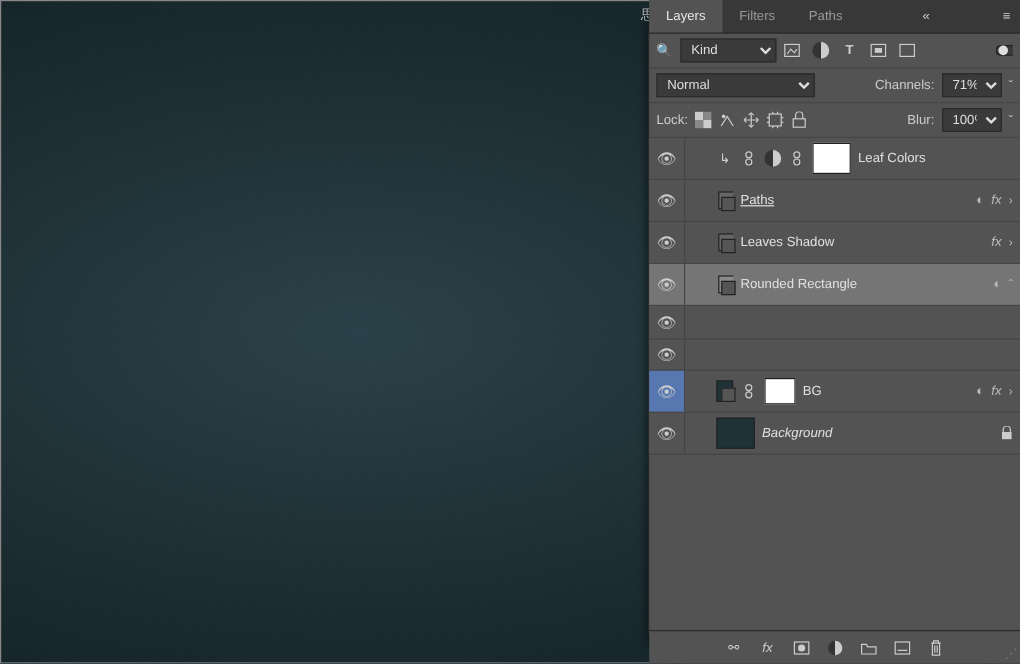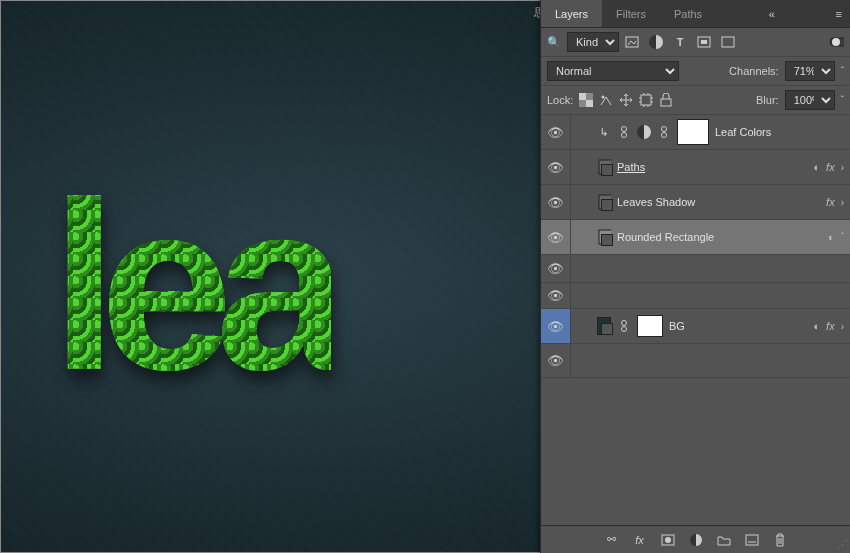--- a/index.html
+++ b/index.html
@@ -14,21 +14,21 @@
 
 .leaf-text { position: absolute; left: 50px; top: 165px; font-size: 240px; font-weight: 900; font-family: Arial, sans-serif; color: #3ab828; letter-spacing: -18px; line-height: 1; 
   background: repeating-radial-gradient(circle at 10% 20%, #52d432 0 4px, #2e8b1e 4px 8px, #1a5f0f 8px 12px),
               repeating-radial-gradient(circle at 70% 60%, #6ae040 0 3px, #3a9e26 3px 7px, #1c6010 7px 11px);
   background-size: 22px 22px, 18px 18px;
   -webkit-background-clip: text; background-clip: text; -webkit-text-fill-color: transparent;
   filter: drop-shadow(2px 10px 8px rgba(0,0,0,.55));
 }
 
 
-.panel { position: absolute; right: 0; top: 0; width: 310px; height: 553px; background: #535353; color: #ccc; font-size: 11px; border-left: 1px solid #2a2a2a; box-shadow: -2px 0 6px rgba(0,0,0,.4); }
+.panel { position: absolute; right: 0; top: 0; width: 310px; height: 553px; background: #535353; color: #ccc; font-size: 11px; border-left: 1px solid #2a2a2a; box-shadow: -2px 0 6px rgba(0,0,0,.4); border-radius: 30px; }
 
 .tabs { display: flex; align-items: center; height: 28px; background: #383838; border-bottom: 1px solid #2a2a2a; }
 .tab { padding: 0 14px; height: 100%; display: flex; align-items: center; color: #999; cursor: pointer; }
 .tab.active { background: #535353; color: #e6e6e6; }
 .tabs .menu { margin-left: auto; padding: 0 8px; color: #ccc; }
 
 .row { display: flex; align-items: center; padding: 4px 6px; border-bottom: 1px solid #454545; gap: 6px; }
 .row .lbl { color: #ccc; }
 .select { background: #3a3a3a; border: 1px solid #2a2a2a; color: #ddd; height: 20px; padding: 0 4px; font-size: 11px; }
 
@@ -61,41 +61,40 @@
 .half { width: 14px; height: 14px; border-radius: 50%; background: linear-gradient(90deg,#333 50%,#ccc 50%); display: inline-block; }
 .eye { font-size: 13px; }
 .chev { font-size: 10px; }
 
 svg { display: block; }
 </style>
 </head>
 <body>
 
 <div class="canvas">
-  <div class="leaf-text">lea</div>
   <div class="watermark-top">思缘设计论坛 . WWW.MISSYUAN.COM</div>
   <div class="watermark-bottom">
     <span class="ps">PS</span><span>爱好者</span>
     <div class="watermark-url">www.psahz.com</div>
   </div>
 </div>
 
 <div class="panel">
 
   <div class="tabs">
     <div class="tab active">Layers</div>
     <div class="tab">Filters</div>
     <div class="tab">Paths</div>
     <div class="menu">«</div>
     <div class="menu">≡</div>
   </div>
 
   <div class="row">
     <span class="ico">🔍</span>
-    <select class="select" style="width:52px">
+    <select class="select" style="width:80px">
       <option>Kind</option>
     </select>
     <div class="icon-row">
       <span class="ico">
           <svg width="14" height="12" viewBox="0 0 14 12">
             <rect x="1" y="1" width="12" height="10" fill="none" stroke="#ccc"></rect>
             <polyline points="3,9 6,5 9,8 11,5" fill="none" stroke="#ccc"></polyline>
           </svg>
         </span>
       <span class="ico">
@@ -286,20 +285,32 @@
           <span style="font-style:italic">fx</span>
           <span class="chev">›</span>
         </div>
       </div>
     </div>
 
     <div class="layer">
       <div class="vis-col">
           <span class="eye">👁</span>
         </div>
+      <div class="layer-content pad-1">
+        <span class="thumb dark"></span>
+        <span class="name" style="font-style:italic">Background</span>
+        <div class="right-icons">
+            <span>
+              <svg width="10" height="12">
+                <rect x="1" y="5" width="8" height="6" fill="#ccc"></rect>
+                <path d="M2 5 L2 3 A3 3 0 0 1 8 3 L8 5" fill="none" stroke="#ccc"></path>
+              </svg>
+            </span>
+          </div>
+      </div>
     </div>
 
   </div>
 
   <div class="panel-footer">
     <span class="ico">⚯</span>
     <span class="ico" style="font-style:italic">fx</span>
     <span class="ico">
         <svg width="14" height="12">
           <rect x="1" y="1" width="12" height="10" fill="none" stroke="#ccc"></rect>

